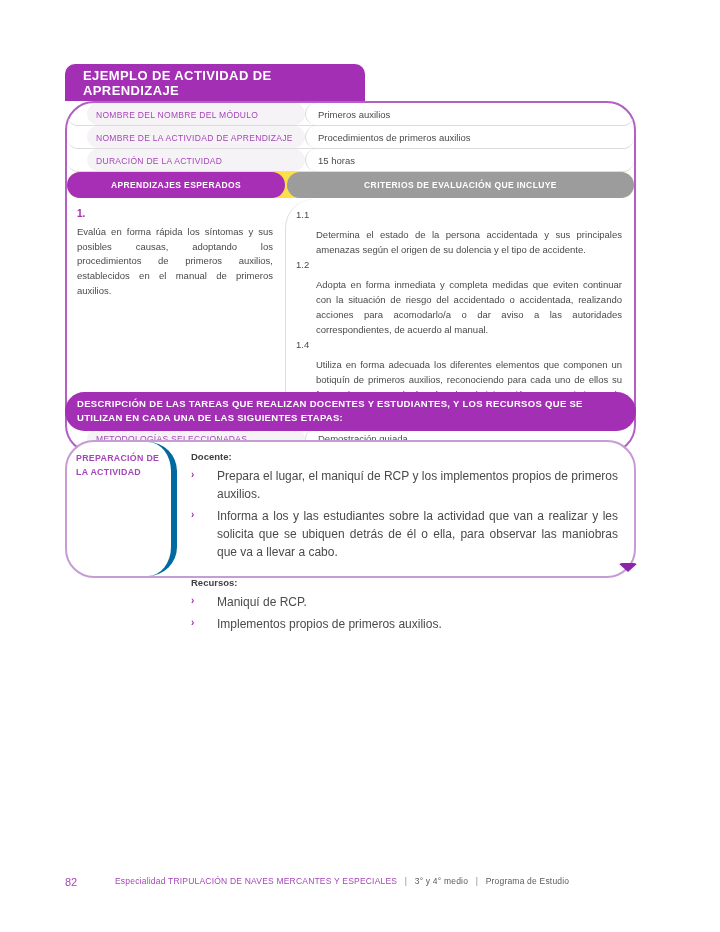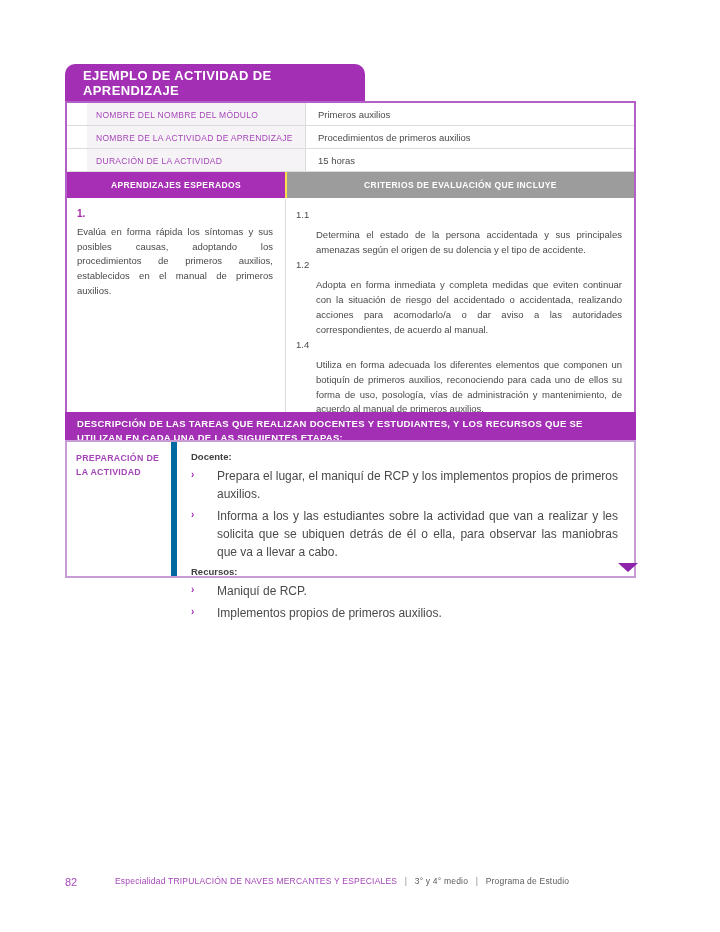--- a/index.html
+++ b/index.html
@@ -1,15 +1,15 @@
 <!DOCTYPE html>
 <html><head>
 <meta charset="utf-8">
 <style>
-  * { margin:0; padding:0; box-sizing:border-box; }
+  * { margin:0; padding:0; box-sizing:border-box;border-radius:29px; }
   body { background:#ffffff; font-family:"Liberation Sans", sans-serif; }
   .page { position:relative; width:720px; height:932px; background:#ffffff; overflow:hidden; }
 
   
   .title-box {
     position:absolute; left:65px; top:64px; width:300px; height:37px;
     background:#A32FB5; border-radius:10px 10px 0 0;
     display:flex; align-items:center; padding-left:18px;
   }
   .title-box span { color:#ffffff; font-size:13px; font-weight:bold; letter-spacing:0.4px; }
@@ -43,38 +43,38 @@
   .objective-cell { width:218px; padding:9px 12px 8px 10px; }
   .objective-num { color:#A62CA4; font-weight:bold; font-size:10px; margin-bottom:6px; }
   .objective-text { color:#4A4A4A; font-size:9.5px; line-height:1.55; text-align:justify; }
   .criteria-cell { flex:1; border-left:1px solid #DCDCDC; padding:9px 12px 8px 10px; }
   .criterion { display:flex; margin-bottom:1px; }
   .criterion-num { width:20px; flex:0 0 20px; color:#4A4A4A; font-size:9.5px; line-height:1.55; }
   .criterion-text { flex:1; color:#4A4A4A; font-size:9.5px; line-height:1.55; text-align:justify;margin-top:20px; }
 
   
   .banner {
-    position:absolute; left:65px; top:412px; width:571px; min-height:34px;
+    position:absolute; left:65px; top:392px; width:571px; min-height:34px;
     background:#A32FB5; color:#ffffff; font-size:9.5px; font-weight:bold;
     letter-spacing:0.3px; line-height:1.5; padding:5px 12px 5px 12px;
   }
 
   
   .table2 {
     position:absolute; left:65px; top:440px; width:571px; height:138px;
     border:2px solid #C79BD4; background:#ffffff; display:flex;
   }
   .stage-cell {
     width:110px; flex:0 0 110px; border-right:6px solid #0369a1;
     padding:9px 8px 0 9px; color:#A546B8; font-size:8.8px; font-weight:bold;
     letter-spacing:0.3px; line-height:1.6;
   }
   .prep-content { flex:1; padding:9px 16px 0 14px; position:relative; }
   .prep-heading { color:#3F3F3F; font-size:9.5px; font-weight:bold; margin-bottom:5px; }
-  .prep-heading.second { margin-top:5px; }
+  .prep-heading.second { margin-top:16px; }
   .bullet-item { display:flex; margin-bottom:4px; }
   .bullet-glyph { width:11px; flex:0 0 11px; color:#A32FB5; font-weight:bold; font-size:10px; line-height:1.5; }
   .bullet-text { flex:1; color:#4A4A4A; font-size:12px; line-height:1.5; text-align:justify;margin-left:15px; }
   .down-arrow {
     position:absolute; right:-4px; bottom:4px; width:0; height:0;
     border-left:10px solid transparent; border-right:10px solid transparent;
     border-top:9px solid #8E24AA;
   }
 
   

